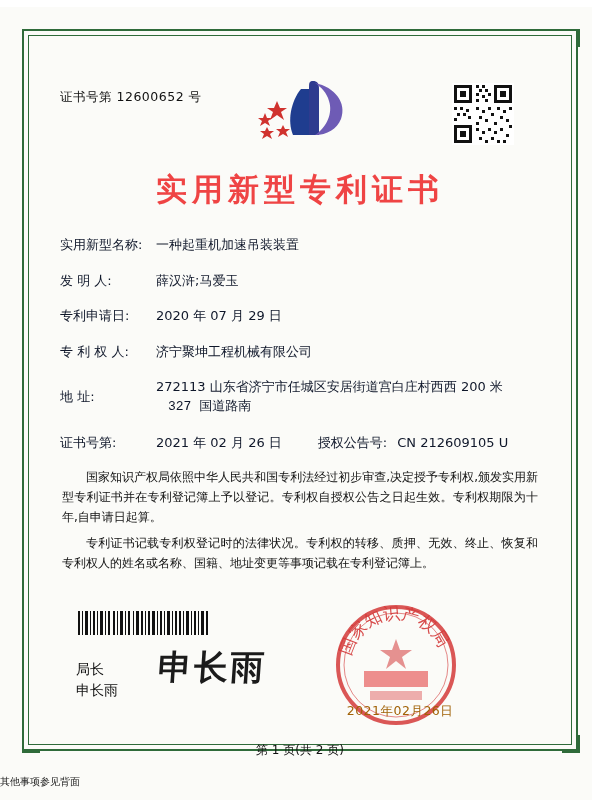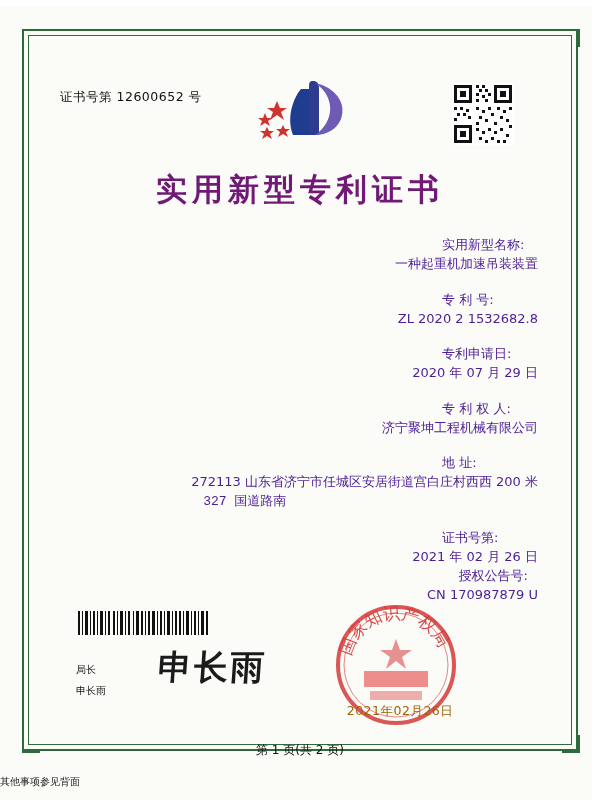--- a/index.html
+++ b/index.html
@@ -78,37 +78,36 @@
   
   .title {
     position: absolute;
     left: 0; top: 162px;
     width: 600px;
     text-align: center;
     font-family: "DejaVu Serif", "Liberation Serif", serif;
     font-size: 31px;
     font-weight: bold;
     letter-spacing: 5px;
-    color: #701a75;
+    color: #ef4444;
   }
 
   
   .fields {
     position: absolute;
     left: 60px; top: 228px;
     width: 478px;
   }
   .field-row {
     display: flex;
-    align-items: flex-end;
+    align-items: center;
     margin-bottom: 16.5px;
     font-size: 13px;
     line-height: 19px;
-    color: #4c1d95;
-    flex-direction: column;
+    color: #0f172a;
   }
   .field-label {
     white-space: nowrap;
     margin-right: 10px;
     flex: 0 0 auto;
   }
   .field-label.wide { min-width: 86px; }
   .field-value {
     flex: 1 1 auto;
   }
@@ -144,21 +143,21 @@
   .barcode {
     position: absolute;
     left: 78px; top: 604px;
     width: 130px; height: 24px;
   }
 
   
   .sign-label {
     position: absolute;
     left: 76px; top: 652px;
-    font-size: 10px;
+    font-size: 14px;
     line-height: 21px;
     color: #111;
   }
   .signature {
     position: absolute;
     left: 158px; top: 638px;
     font-family: "DejaVu Serif", "Liberation Serif", serif;
     font-size: 34px;
     font-weight: bold;
     letter-spacing: 2px;
@@ -286,25 +285,25 @@
 
   <div class="title">实用新型专利证书</div>
 
   <div class="fields">
 
     <div class="field-row">
       <span class="field-label wide">实用新型名称:</span>
       <span class="field-value">一种起重机加速吊装装置</span>
     </div>
 
-
     <div class="field-row">
-      <span class="field-label wide">专 利 号:</span>
-      <span class="field-value">ZL 2020 2 1532682.8</span>
-    </div>
+      <span class="field-label wide">发 明 人:</span>
+      <span class="field-value">薛汉浒;马爱玉</span>
+    </div>
+
 
     <div class="field-row">
       <span class="field-label wide">专利申请日:</span>
       <span class="field-value">2020 年 07 月 29 日</span>
     </div>
 
     <div class="field-row">
       <span class="field-label wide">专 利 权 人:</span>
       <span class="field-value">济宁聚坤工程机械有限公司</span>
     </div>
@@ -314,25 +313,29 @@
       <span class="field-value">
         <span>272113  山东省济宁市任城区安居街道宫白庄村西西 200 米</span>
         <span class="l2">327 国道路南</span>
       </span>
     </div>
 
     <div class="field-row two-col">
       <span class="field-label wide">证书号第:</span>
       <span>2021 年 02 月 26 日</span>
       <span class="secondary-label">授权公告号:</span>
-      <span>CN 170987879 U</span>
-    </div>
-
-  </div>
-
+      <span>CN 212609105 U</span>
+    </div>
+
+  </div>
+
+  <div class="paras">
+    <p>国家知识产权局依照中华人民共和国专利法经过初步审查,决定授予专利权,颁发实用新型专利证书并在专利登记簿上予以登记。专利权自授权公告之日起生效。专利权期限为十年,自申请日起算。</p>
+    <p>专利证书记载专利权登记时的法律状况。专利权的转移、质押、无效、终止、恢复和专利权人的姓名或名称、国籍、地址变更等事项记载在专利登记簿上。</p>
+  </div>
 
   <div class="barcode">
     <svg width="130" height="24" viewBox="0 0 130 24">
       <g fill="#111">
         <rect x="0" y="0" width="2" height="24"></rect>
           <rect x="4" y="0" width="1" height="24"></rect>
         <rect x="7" y="0" width="3" height="24"></rect>
           <rect x="12" y="0" width="1" height="24"></rect>
         <rect x="15" y="0" width="2" height="24"></rect>
           <rect x="19" y="0" width="1" height="24"></rect>

